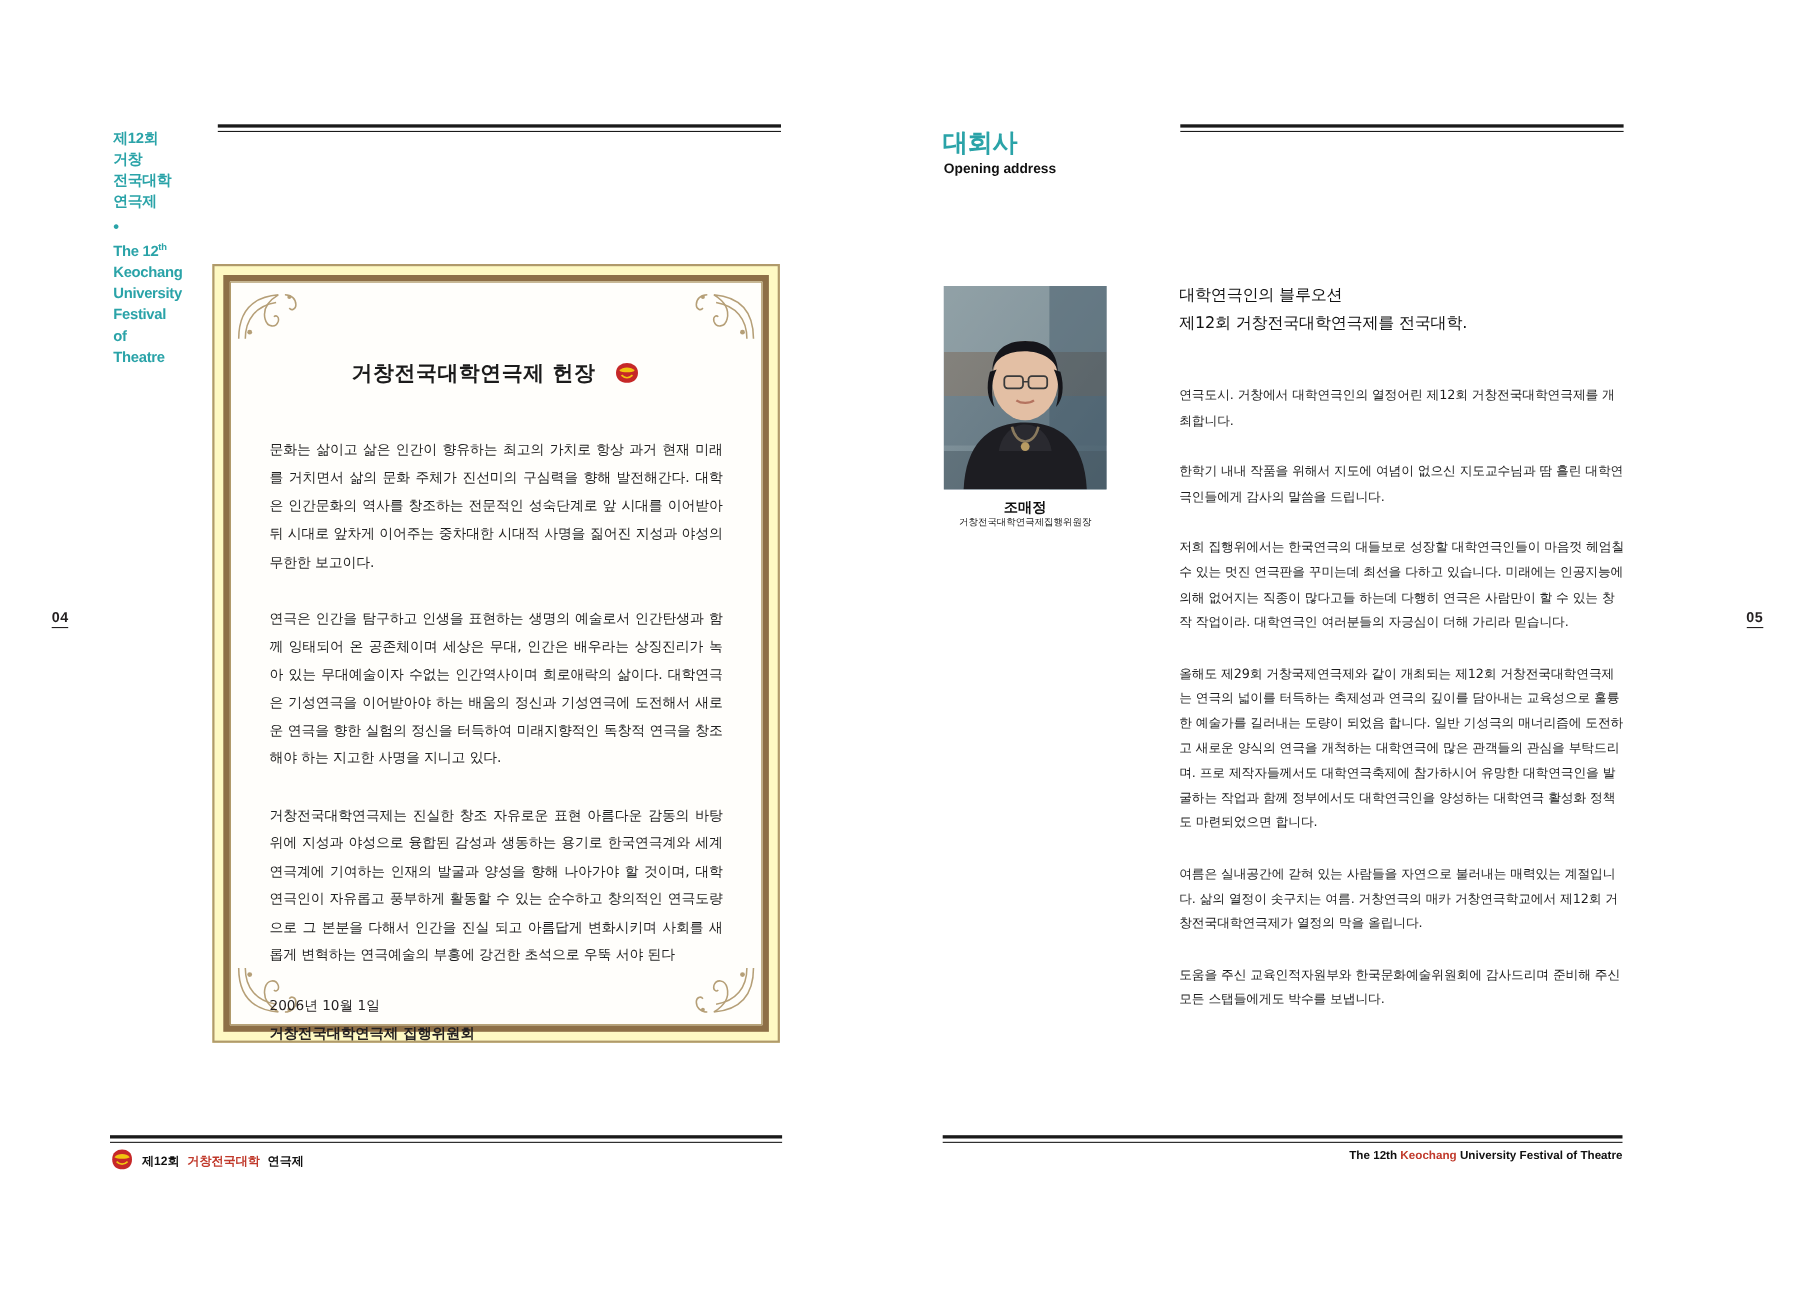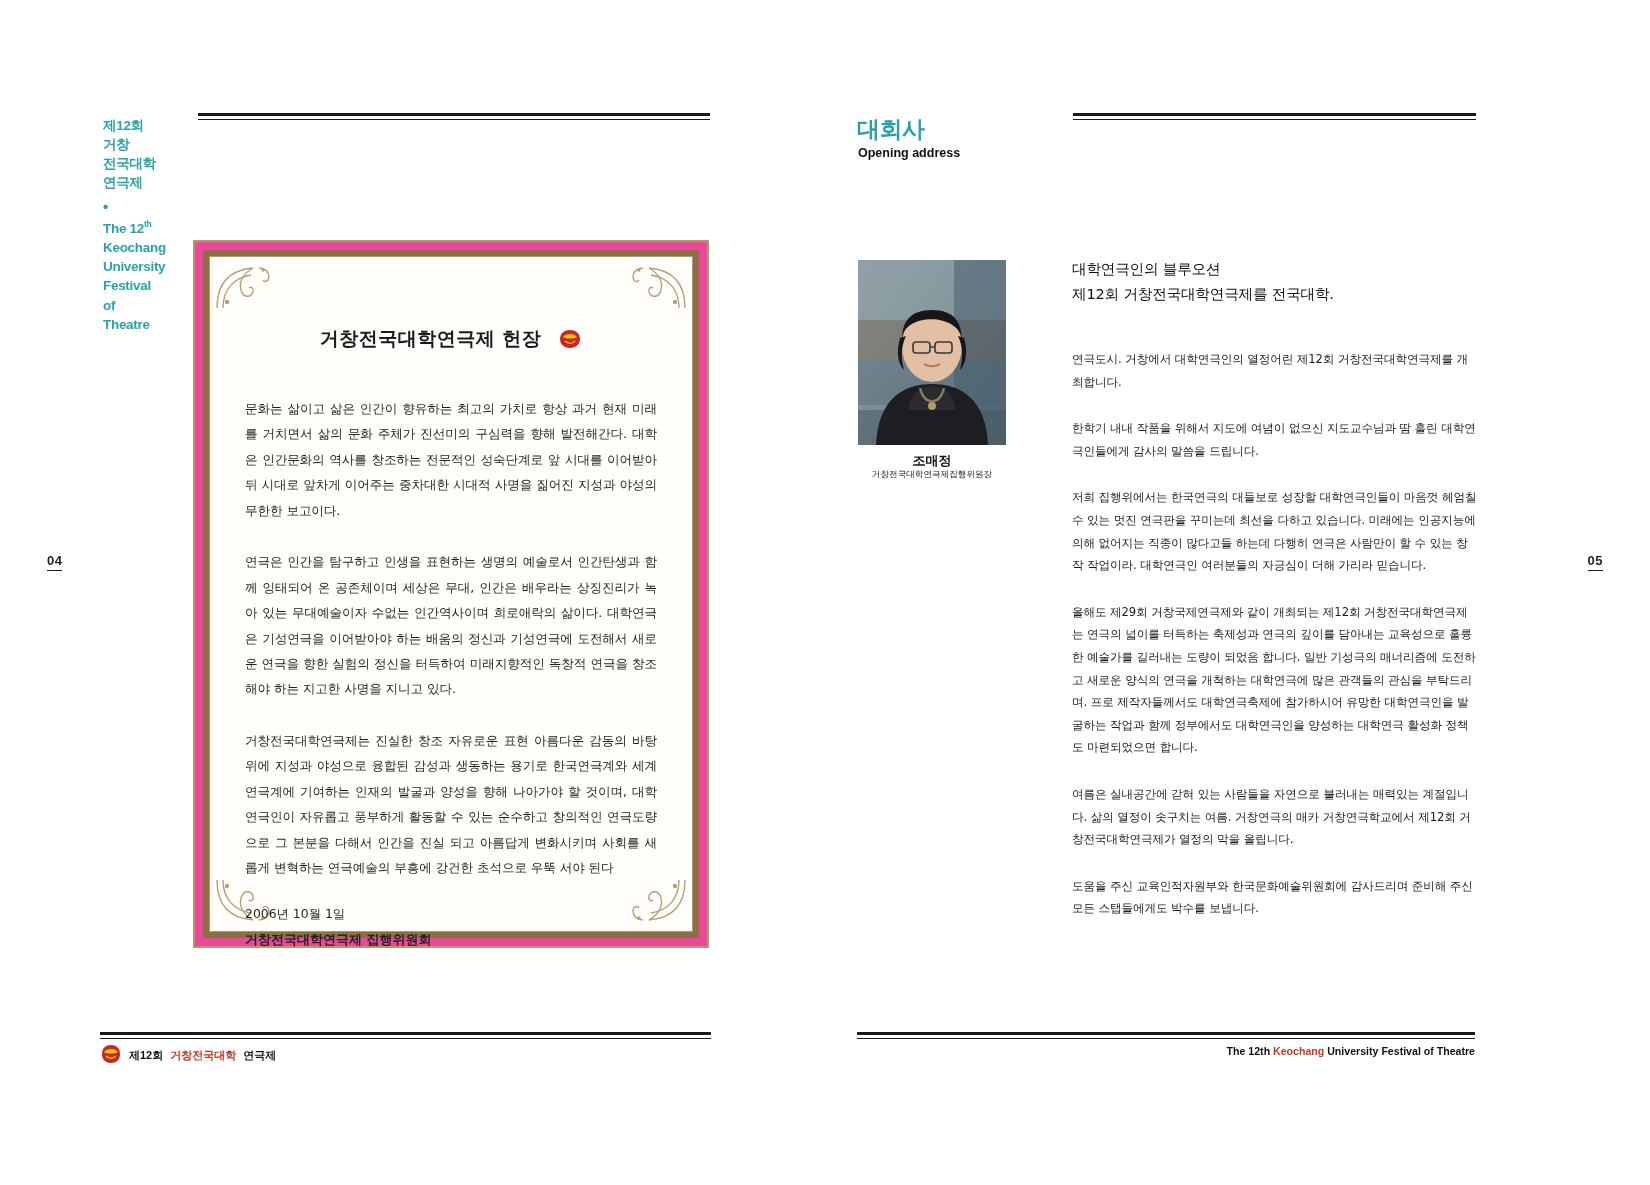--- a/index.html
+++ b/index.html
@@ -75,21 +75,21 @@
   .folio.left { left: 47px; top: 553px; }
   .folio.right { right: 47px; top: 553px; }
 
   
   .cert {
     position: absolute;
     left: 193px;
     top: 240px;
     width: 516px;
     height: 708px;
-    background: #ec4899;
+    background: #fef9c3;
     border: 2px solid #b09a6b;
     box-sizing: border-box;
     padding: 8px;
   }
   .cert-inner {
     position: absolute;
     inset: 8px;
     border: 6px solid #8d6f47;
     box-sizing: border-box;
   }

